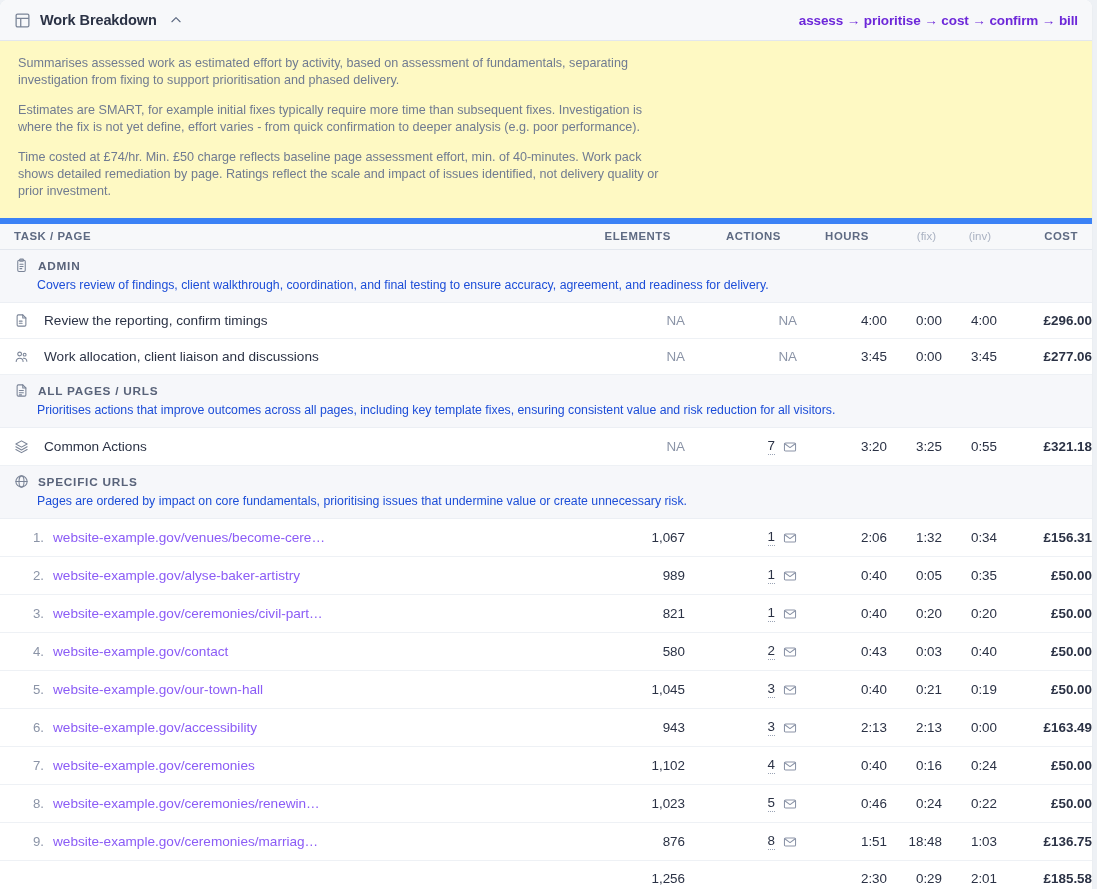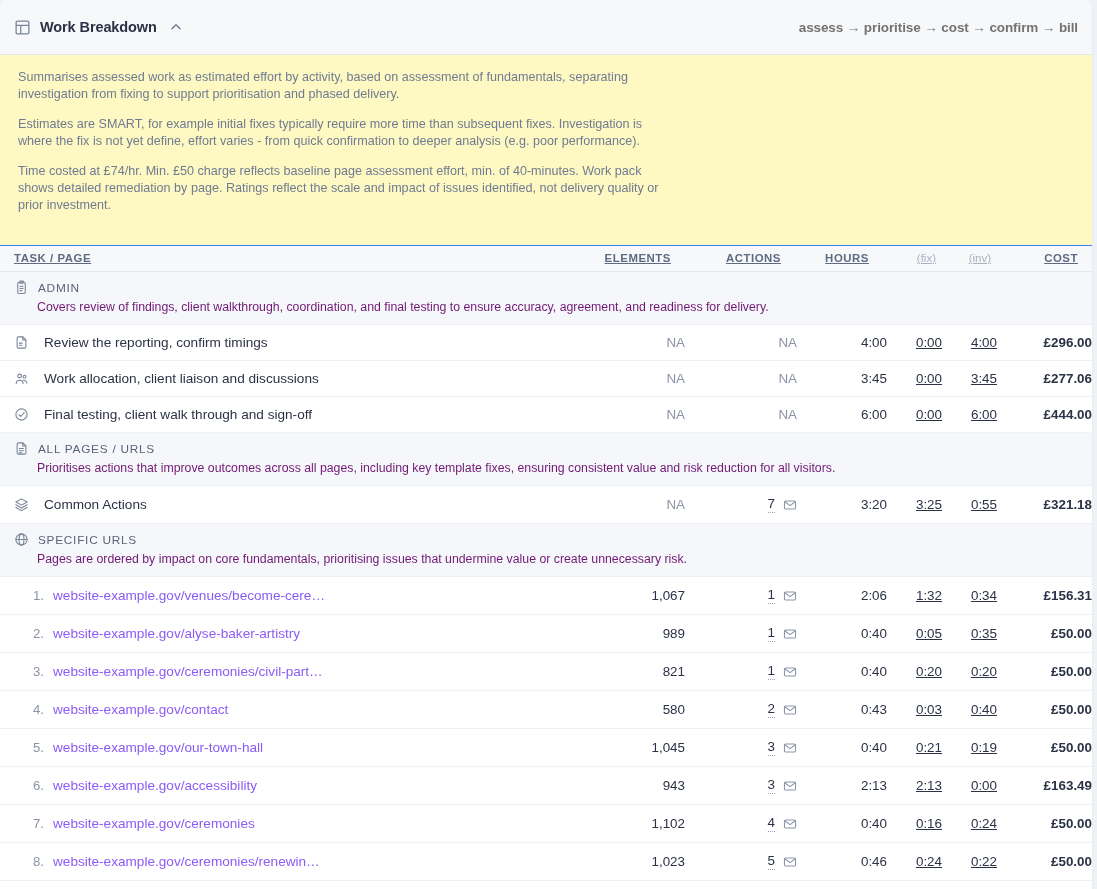--- a/index.html
+++ b/index.html
@@ -15,59 +15,59 @@
   .card {
     width: 1092px;
     background: #ffffff;
     border-radius: 8px 8px 0 0;
     overflow: hidden;
     box-shadow: 0 1px 2px rgba(16,24,40,0.05);
   }
 
   
   .card-header {
-    height: 55px;
+    height: 41px;
     display: flex;
     align-items: center;
     justify-content: space-between;
     padding: 0 14px 0 14px;
     background: #f7f8fa;
     border-bottom: 1px solid #e3e7ee;
   }
   .hdr-left { display: flex; align-items: center; gap: 9px; }
   .hdr-title {
     font-size: 14.5px;
     font-weight: bold;
     color: #2b3245;
     letter-spacing: -0.1px;
   }
   .icon { display: inline-flex; align-items: center; justify-content: center; }
   .grid-icon svg { display:block; }
   .chev { margin-left: 3px; display:inline-flex; }
   .breadcrumb {
     font-size: 13.5px;
     font-weight: bold;
-    color: #737373;
+    color: #6d28d9;
     letter-spacing: -0.1px;
     white-space: nowrap;
   }
 
   
   .desc {
     padding: 14px 18px 10px 18px;
     background: #fef9c3;
   }
   .desc p {
     margin: 0 0 13px 0;
     font-size: 12.6px;
     line-height: 17px;
     color: #707b91;
     max-width: 650px;
   }
-  .desc p:last-child { margin-bottom: 21px; }
+  .desc p:last-child { margin-bottom: 8px; }
 
   
   table.wb { width: 100%; border-collapse: collapse; table-layout: fixed; }
 
   col.c-task { width: 565px; }
   col.c-elem { width: 120px; }
   col.c-act  { width: 112px; }
   col.c-hours{ width: 90px; }
   col.c-fix  { width: 55px; }
   col.c-inv  { width: 55px; }
@@ -75,23 +75,22 @@
 
   thead th {
     font-size: 11.4px;
     font-weight: bold;
     color: #5e6a82;
     letter-spacing: 0.55px;
     text-transform: uppercase;
     padding: 6px 0 7px 0;
     background: #f7f8fa;
     border-bottom: 1px solid #e3e7ee;
-    border-top: 1px solid #3b82f6;
+    border-top: 6px solid #3b82f6;
     text-align: right;
-    text-decoration: underline;
   }
   thead th.th-task { text-align: left; padding-left: 14px; }
   thead th.th-elem { padding-right: 14px; }
   thead th.th-act  { padding-right: 16px; }
   thead th.th-hours{ padding-right: 18px; }
   thead th.th-fix, thead th.th-inv {
     font-weight: normal;
     text-transform: none;
     letter-spacing: 0;
     color: #aab2c2;
@@ -101,27 +100,27 @@
   thead th.th-cost { padding-right: 14px; }
 
   
   tr.section-row td {
     background: #f6f7fa;
     border-bottom: 1px solid #eceff4;
     padding: 8px 14px 9px 14px;
   }
   .section-title {
     display: flex; align-items: center; gap: 9px;
-    font-size: 11.8px; font-weight: normal; letter-spacing: 0.75px;
+    font-size: 11.8px; font-weight: bold; letter-spacing: 0.75px;
     color: #59637a; text-transform: uppercase;
   }
   .section-sub {
     margin: 4px 0 0 23px;
     font-size: 12.3px;
-    color: #701a75;
+    color: #1d4ed8;
     line-height: 16px;
   }
 
   
   tr.data-row td {
     background: #ffffff;
     border-bottom: 1px solid #eef1f5;
     padding: 10px 0 10px 0;
     font-size: 13.4px;
     color: #2b3245;
@@ -154,21 +153,21 @@
   .act-wrap { display: flex; align-items: center; justify-content: flex-end; gap: 8px; }
   .act-num {
     color: #2b3245;
     border-bottom: 1px dotted #9aa3b5;
     padding-bottom: 1px;
     cursor: pointer;
   }
   .mail-ico { display: inline-flex; }
 
   td.td-hours { padding-right: 18px; color: #2b3245; }
-  td.td-fix, td.td-inv { color: #b3bac8; font-size: 12.2px; padding-right: 6px; text-decoration: underline; }
+  td.td-fix, td.td-inv { color: #b3bac8; font-size: 12.2px; padding-right: 6px; }
   td.td-cost { padding-right: 14px; font-weight: bold; color: #1f2533; font-size: 13.6px; }
 
   tr.data-row:last-child td { border-bottom: none; }
 </style>
 </head>
 <body>
 
 <div class="page">
   <div class="card">
 
@@ -271,39 +270,20 @@
                 <span class="task-label">Work allocation, client liaison and discussions</span>
               </div>
             </td>
             <td class="td-elem na">NA</td>
             <td class="td-act na">NA</td>
             <td class="td-hours">3:45</td>
             <td class="td-fix">0:00</td>
             <td class="td-inv">3:45</td>
             <td class="td-cost">£277.06</td>
           </tr>
-          <tr class="data-row">
-            <td class="td-task">
-              <div class="task-cell">
-                <span class="icon">
-                  <svg width="15" height="15" viewBox="0 0 24 24" fill="none" stroke="#7a8497" stroke-width="1.7" stroke-linecap="round" stroke-linejoin="round">
-                    <circle cx="12" cy="12" r="9"></circle>
-                    <polyline points="8,12.3 11,15.2 16.2,9"></polyline>
-                  </svg>
-                </span>
-                <span class="task-label">Final testing, client walk through and sign-off</span>
-              </div>
-            </td>
-            <td class="td-elem na">NA</td>
-            <td class="td-act na">NA</td>
-            <td class="td-hours">6:00</td>
-            <td class="td-fix">0:00</td>
-            <td class="td-inv">6:00</td>
-            <td class="td-cost">£444.00</td>
-          </tr>
           <tr class="section-row">
             <td colspan="7">
               <div class="section-title">
                 <span class="icon">
                   <svg width="15" height="15" viewBox="0 0 24 24" fill="none" stroke="#7a8497" stroke-width="1.7" stroke-linecap="round" stroke-linejoin="round">
                     <path d="M14 3H7a2 2 0 0 0-2 2v14a2 2 0 0 0 2 2h10a2 2 0 0 0 2-2V8z"></path>
                     <polyline points="14,3 14,8 19,8"></polyline>
                     <line x1="8.5" y1="12" x2="15" y2="12"></line>
                     <line x1="8.5" y1="15.5" x2="15" y2="15.5"></line>
                     <line x1="8.5" y1="19" x2="12" y2="19"></line>

